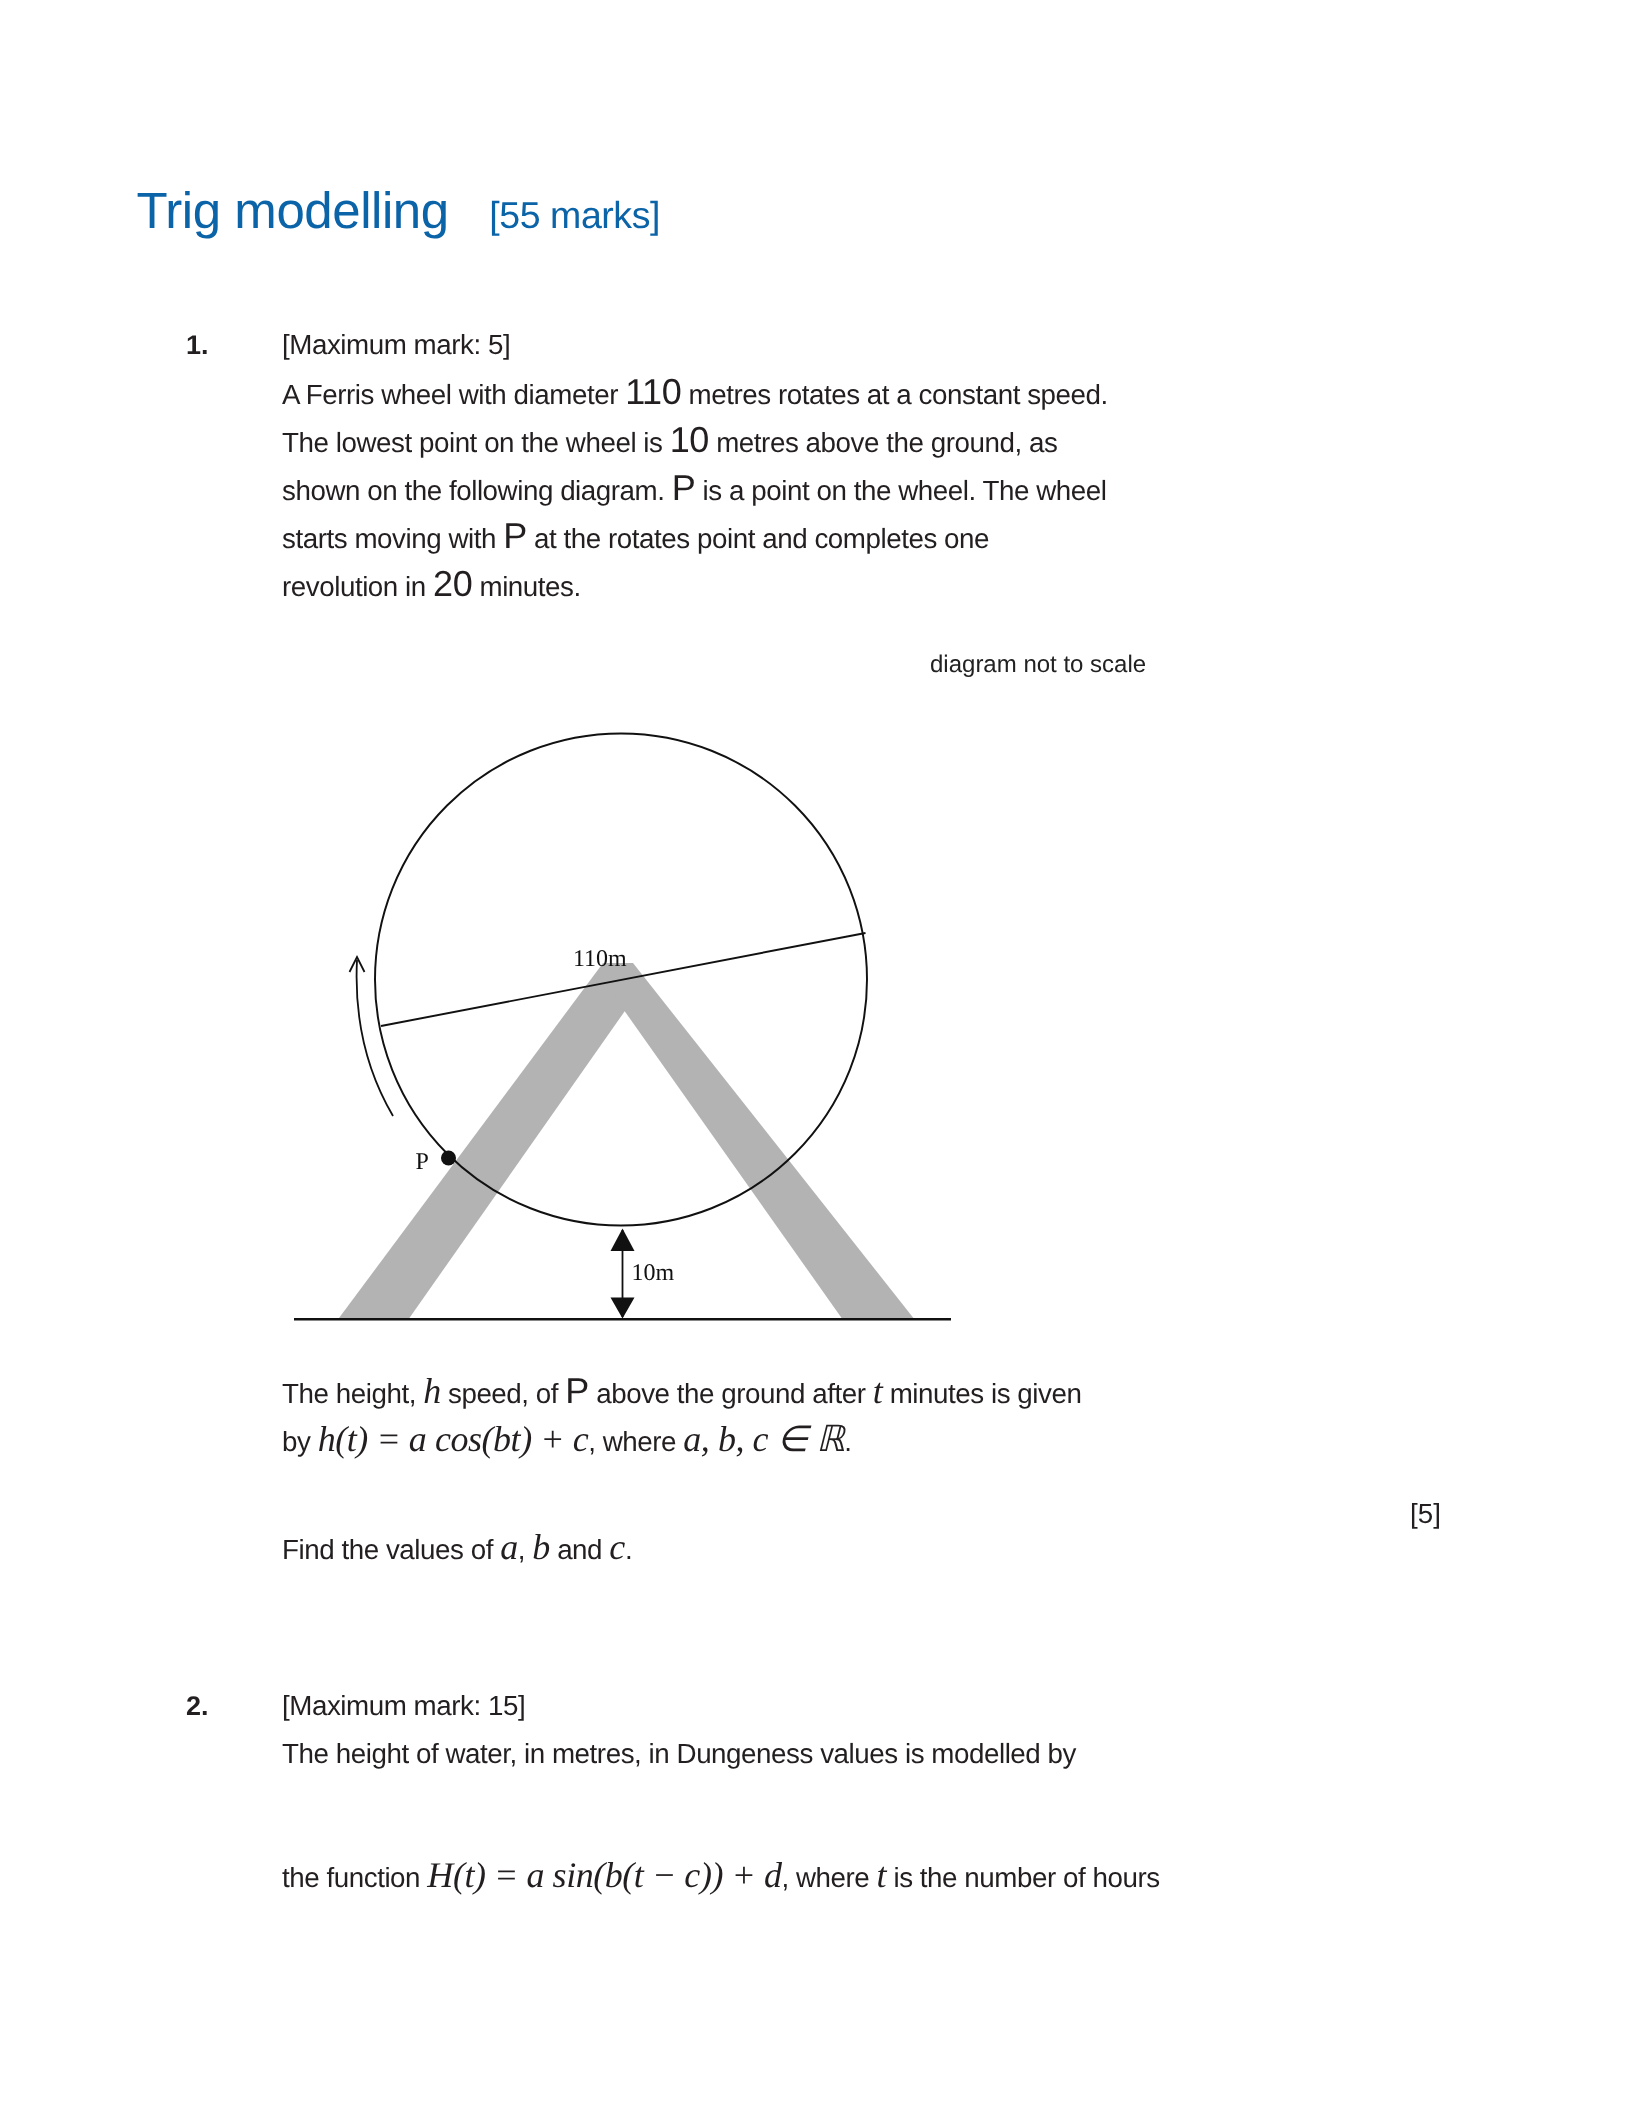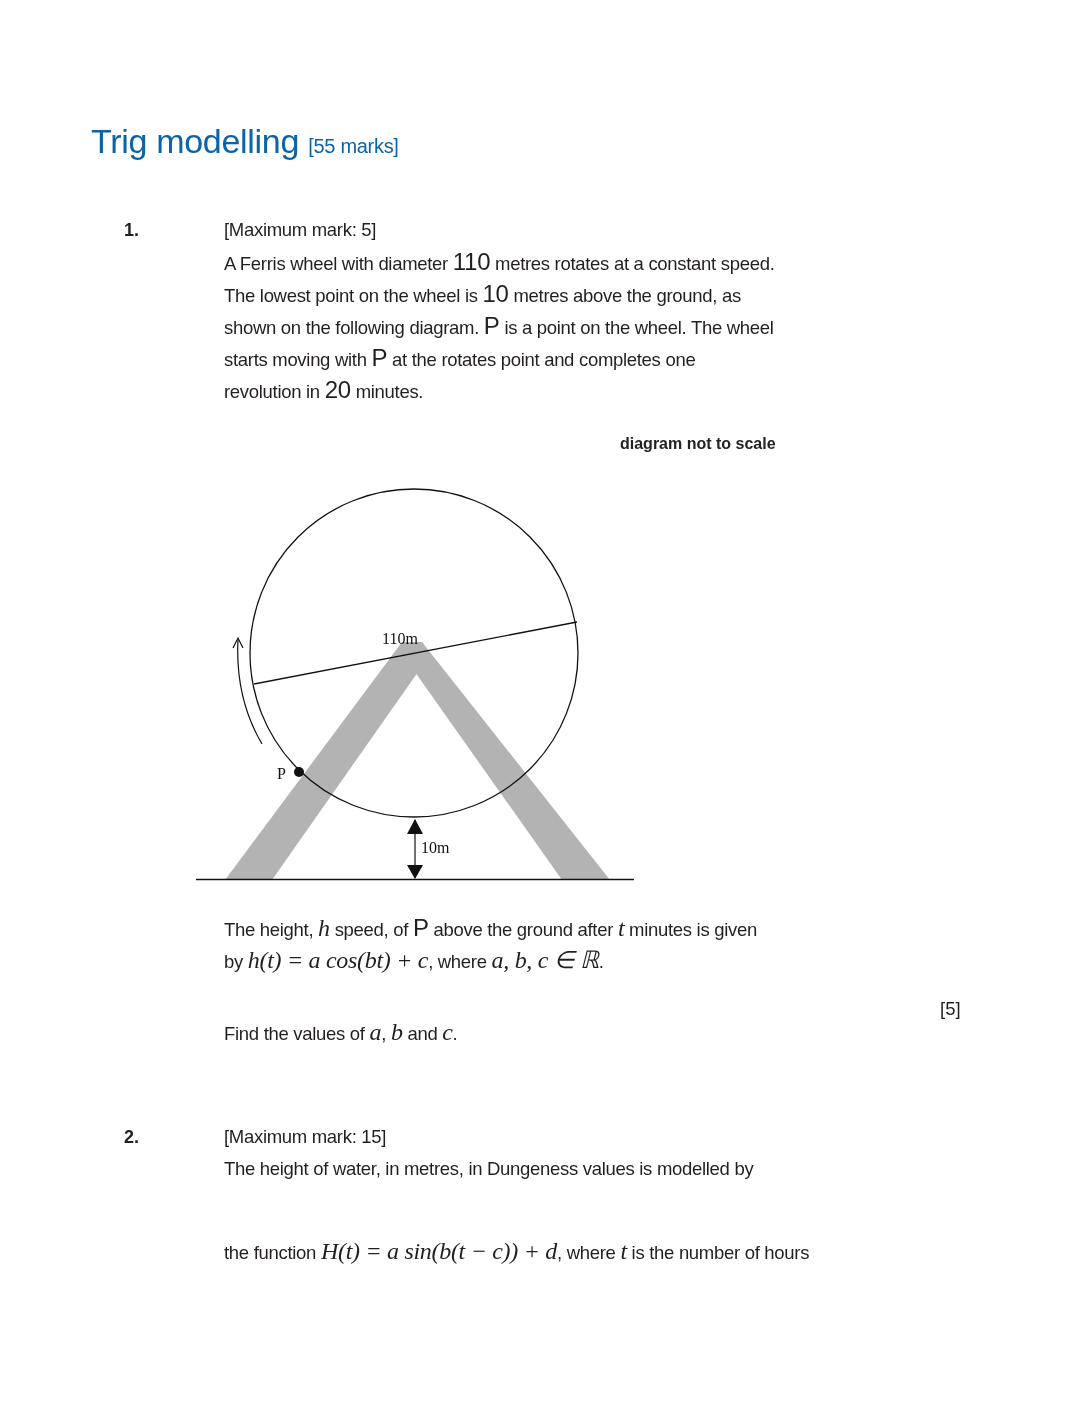--- a/index.html
+++ b/index.html
@@ -1,26 +1,26 @@
 <!DOCTYPE html>
 <html><head>
 <meta charset="utf-8">
 <style>
   html, body { margin: 0; padding: 0; background: #ffffff; }
   body { width: 1088px; height: 1408px; position: relative; overflow: hidden;
          font-family: "Liberation Sans", sans-serif; color: #231f20; }
   .title { position: absolute; left: 91px; top: 122px; font-size: 34px; color: #0b63a8;
            letter-spacing: -0.3px; white-space: nowrap; }
-  .title .marks { font-size: 20px; }
+  .title .marks { font-size: 25px; margin-left: 18px; }
   .qnum { position: absolute; left: 124px; font-size: 18px; font-weight: bold; color: #231f20; }
   .line { position: absolute; left: 188px; font-size: 18.5px; line-height: 32px; white-space: nowrap;
-          letter-spacing: -0.3px; margin-left: 36px; }
+          letter-spacing: -0.3px; }
   .m { font-family: Liberation Sans, sans-serif; font-size: 24px; }
   .mi { font-family: "Liberation Serif", serif; font-style: italic; font-size: 24px; }
-  .note { position: absolute; left: 620px; top: 435px; font-size: 16px; font-weight: bold; color: #222; }
+  .note { position: absolute; left: 620px; top: 435px; font-size: 16px; font-weight: normal; color: #222; }
   .markval { position: absolute; left: 940px; top: 998px; font-size: 18.5px; }
   svg.diagram { position: absolute; left: 190px; top: 480px; }
 </style>
 </head>
 <body>
 
 <div class="title">
   <span>Trig modelling</span>
   <span class="marks">[55 marks]</span>
 </div>

